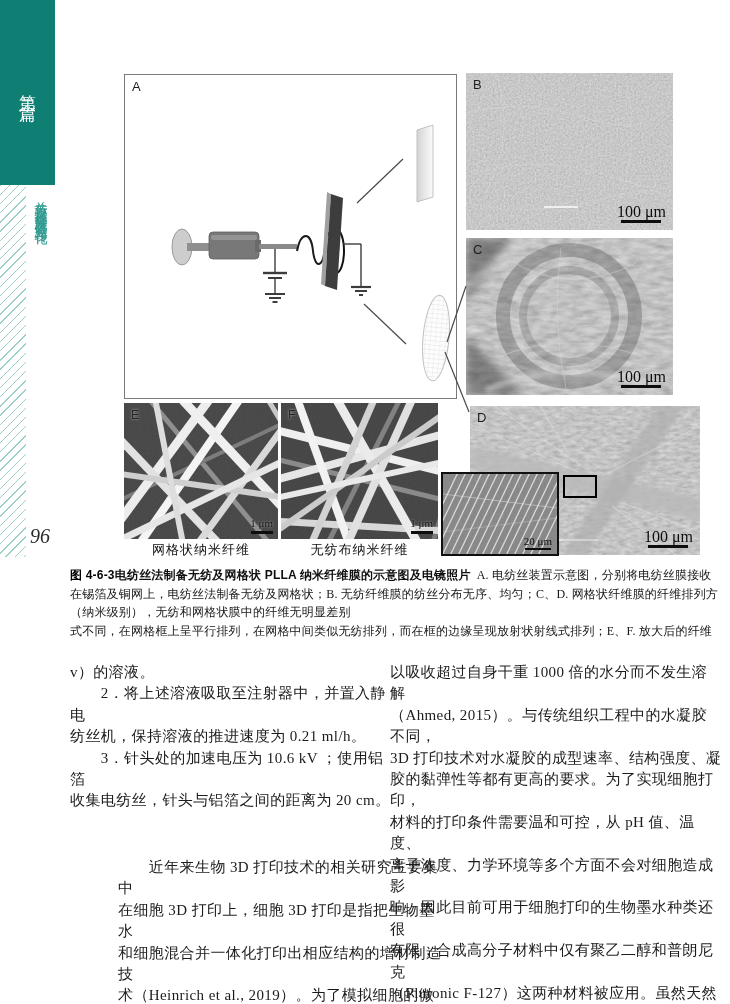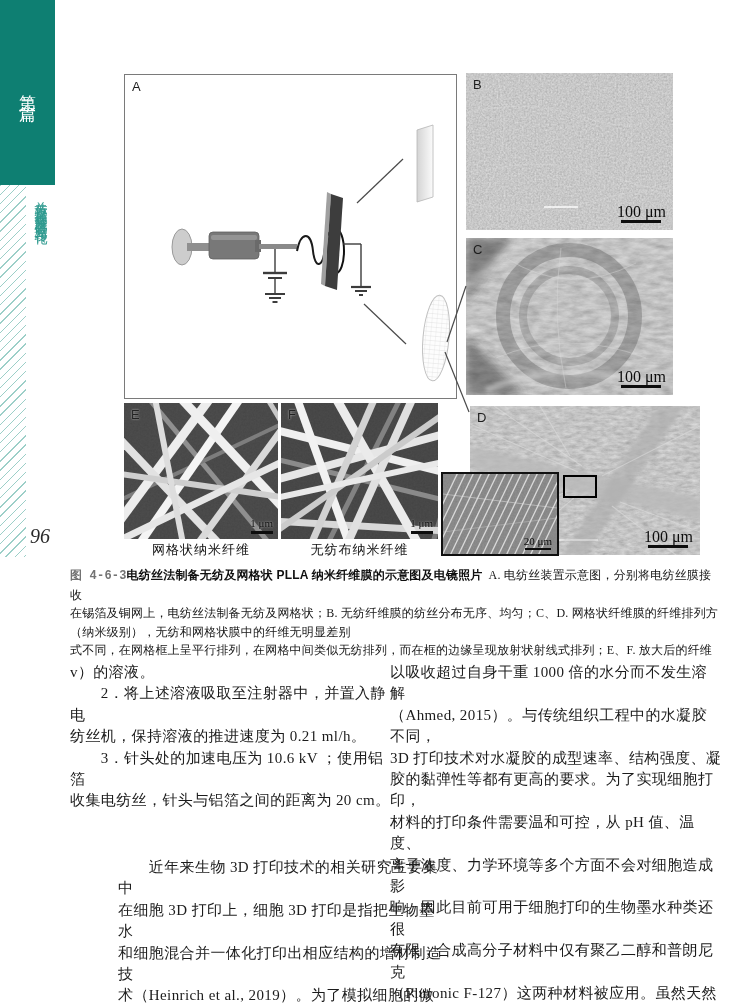--- a/index.html
+++ b/index.html
@@ -39,21 +39,21 @@
   .wmark{position:absolute;background:rgba(255,255,255,.7);z-index:2;}
   .fig-annot{position:absolute;border:2px solid #000;z-index:3;}
   .connector{position:absolute;left:0;top:0;width:730px;height:1004px;pointer-events:none;z-index:4;}
   .sub-label{position:absolute;top:541px;font-size:13px;color:#111;letter-spacing:1px;
              font-family:"Liberation Serif","DejaVu Serif",serif;text-align:center;}
   .sub-label.e{left:124px;width:154px;}
   .sub-label.f{left:281px;width:157px;}
   
   .caption{position:absolute;left:70px;top:566px;width:650px;font-size:12px;line-height:18.6px;
            letter-spacing:0.2px;color:#161616;}
-  .caption .lbl{color:#737373;font-weight:bold;font-family:Liberation Mono, monospace;}
+  .caption .lbl{color:#000000;font-weight:bold;font-family:Liberation Sans, sans-serif;}
   .caption .ttl{font-weight:bold;font-family:"Liberation Sans","DejaVu Sans",sans-serif;color:#101010;margin-left:0;margin-right:6px;}
   
   .col{position:absolute;font-size:15px;line-height:21.4px;letter-spacing:0.4px;
        white-space:pre-line;color:#1b1b1b;}
   .colL1{left:70px;top:662px;width:325px;}
   .colL2{left:70px;top:857px;width:325px;margin-left:48px;}
   .colR{left:390px;top:662px;width:332px;}
   .heading{position:absolute;left:70px;top:786px;width:330px;
            font-family:"Liberation Sans","DejaVu Sans",sans-serif;font-weight:bold;
            font-size:17px;line-height:26px;color:#2d8298;letter-spacing:0.5px;white-space:nowrap;}

